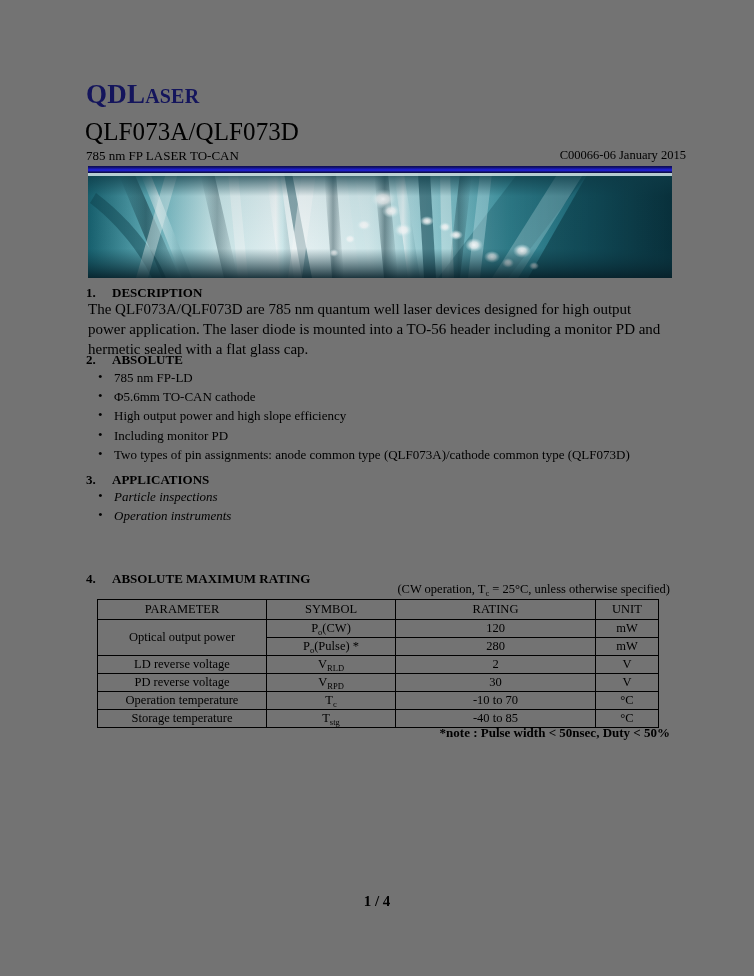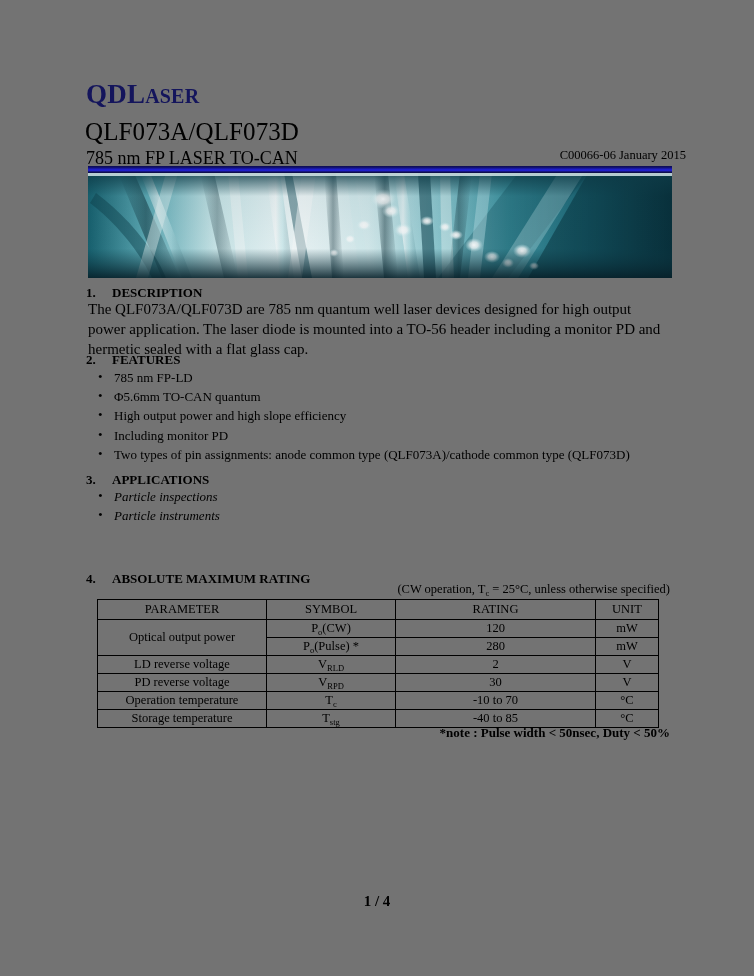--- a/index.html
+++ b/index.html
@@ -42,21 +42,21 @@
     font-size: 25px;
     line-height: 1.08;
     letter-spacing: 0.1px;
     white-space: nowrap;
   }
 
   .subtitle {
     position: absolute;
     left: 86px;
     top: 148px;
-    font-size: 18px;
+    font-size: 13px;
     white-space: nowrap;
   }
   .doc-code {
     position: absolute;
     right: 68px;
     top: 148px;
     font-size: 12.5px;
     white-space: nowrap;
   }
 
@@ -285,35 +285,35 @@
         <rect x="0" y="0" width="584" height="105" fill="url(#vG)"></rect>
         <rect x="0" y="0" width="584" height="3" fill="#dfeff1" opacity="0.8"></rect>
       </svg>
     </div>
   </div>
 
   <div class="sec-head" style="left:86px; top:285px;"><span class="num">1.</span><span>DESCRIPTION</span></div>
 
   <div class="body-text" style="left:88px; top:300px; width:578px;">The QLF073A/QLF073D are 785 nm quantum well laser devices designed for high output power application. The laser diode is mounted into a TO-56 header including a monitor PD and hermetic sealed with a flat glass cap.</div>
 
-  <div class="sec-head" style="left:86px; top:352px;"><span class="num">2.</span><span>FEATURES</span></div>
+  <div class="sec-head" style="left:86px; top:352px;"><span class="num">2.</span><span>ABSOLUTE</span></div>
 
   <ul class="bullet-list" style="left:92px; top:368px;">
     <li>785 nm FP-LD</li>
-    <li>Φ5.6mm TO-CAN quantum</li>
+    <li>Φ5.6mm TO-CAN cathode</li>
     <li>High output power and high slope efficiency</li>
     <li>Including monitor PD</li>
     <li>Two types of  pin assignments: anode common type (QLF073A)/cathode common type (QLF073D)</li>
   </ul>
 
   <div class="sec-head" style="left:86px; top:472px;"><span class="num">3.</span><span>APPLICATIONS</span></div>
 
   <ul class="bullet-list" style="left:92px; top:487px;font-style:italic;">
     <li>Particle inspections</li>
-    <li>Particle instruments</li>
+    <li>Operation instruments</li>
   </ul>
 
   <div class="sec-head" style="left:86px; top:571px;"><span class="num">4.</span><span>ABSOLUTE MAXIMUM RATING</span></div>
 
   <div class="table-cond"><span>(CW operation, T</span><sub>c</sub><span> = 25°C, unless otherwise specified)</span></div>
 
   <table class="ratings">
     <colgroup>
       <col class="c-param">
         <col class="c-sym">

